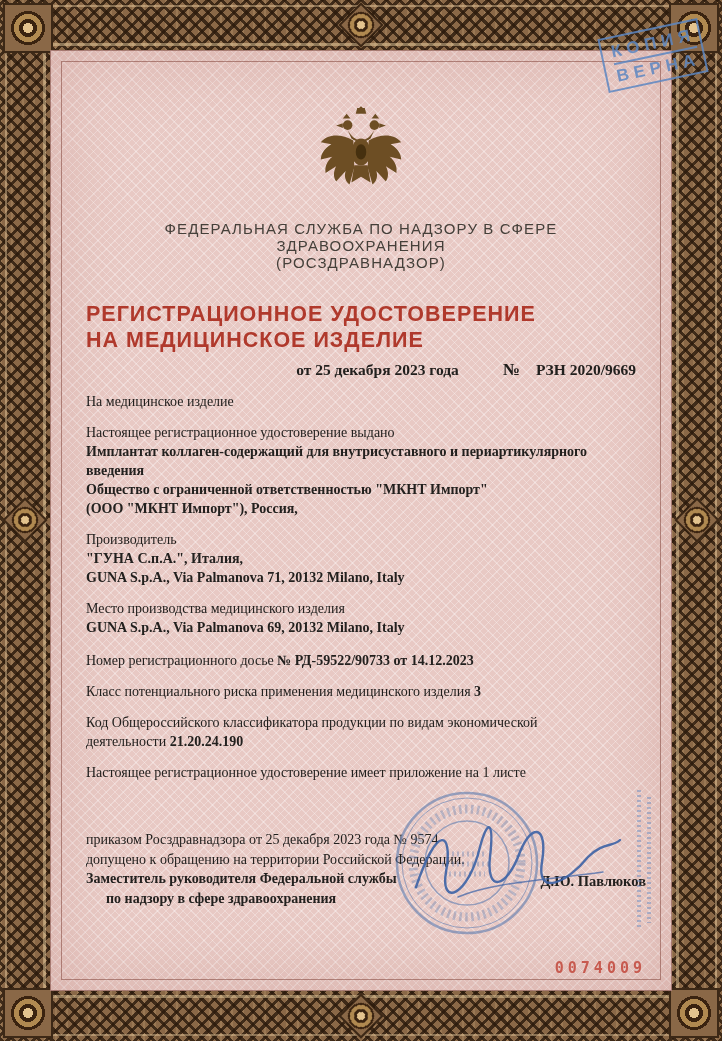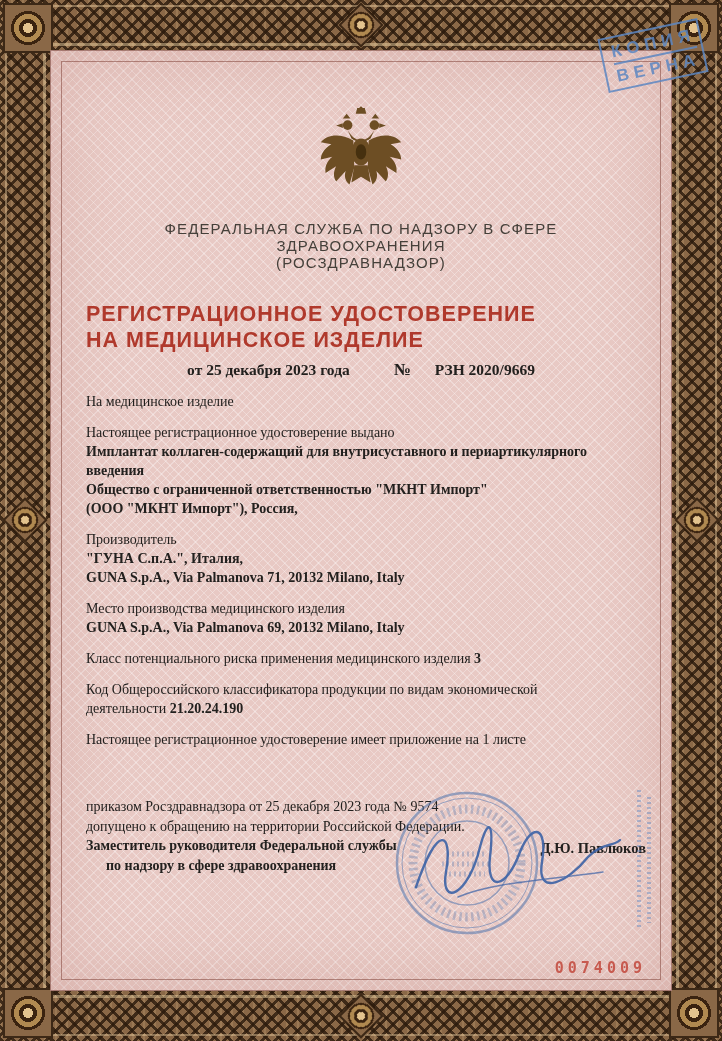--- a/index.html
+++ b/index.html
@@ -52,25 +52,25 @@
     margin-top: 26px; text-align: center;
     font-family: "Liberation Sans", sans-serif; font-size: 15px; line-height: 17px;
     letter-spacing: 1.1px; color: #45403a;
   }
   .title {
     margin-top: 30px; text-align: left;
     font-family: "Liberation Sans", sans-serif; font-weight: 700;
     font-size: 21.5px; line-height: 26px; letter-spacing: 1px; color: #b0392c;
   }
   .dateline {
-    margin-top: 7px; display: flex; justify-content: center; align-items: baseline;
+    margin-top: 7px; display: flex; justify-content: flex-end; align-items: baseline;
     font-weight: 700; font-size: 15.5px;
   }
   .dateline .num-label { margin-left: 44px; font-size: 17px; }
-  .dateline .num-value { margin-left: 24px; }
+  .dateline .num-value { margin-left: 16px; }
 
   .para { font-size: 14px; line-height: 19px; }
   .bold { font-weight: 700; } .mt12 { margin-top: 12px; } .mt14 { margin-top: 14px; }
 
   .footer { position: relative; margin-top: 48px; font-size: 14px; line-height: 19.5px; padding-right: 150px; }
   .signer-name { position: absolute; right: -10px; top: 42px; font-weight: 700; white-space: nowrap; font-size: 14.5px; }
 
   .copy-stamp {
     position: absolute; top: 28px; right: 18px; z-index: 5;
     transform: rotate(-12deg); color: #5d87c2; border: 2px solid #5d87c2;
@@ -156,20 +156,24 @@
       <div class="para bold">Общество с ограниченной ответственностью "МКНТ Импорт"</div>
       <div class="para bold">(ООО "МКНТ Импорт"), Россия,</div>
 
       <div class="para mt12">Производитель</div>
       <div class="para bold">"ГУНА С.п.А.", Италия,</div>
       <div class="para bold">GUNA S.p.A., Via Palmanova 71, 20132 Milano, Italy</div>
 
       <div class="para mt12">Место производства медицинского изделия</div>
       <div class="para bold">GUNA S.p.A., Via Palmanova 69, 20132 Milano, Italy</div>
 
+      <div class="para mt14">
+        <span>Номер регистрационного досье</span>
+        <span class="bold">№ РД-59522/90733 от 14.12.2023</span>
+      </div>
 
       <div class="para mt12">
         <span>Класс потенциального риска применения медицинского изделия</span>
         <span class="bold">3</span>
       </div>
 
       <div class="para mt12">Код Общероссийского классификатора продукции по видам экономической</div>
       <div class="para">
         <span>деятельности</span>
         <span class="bold">21.20.24.190</span>

